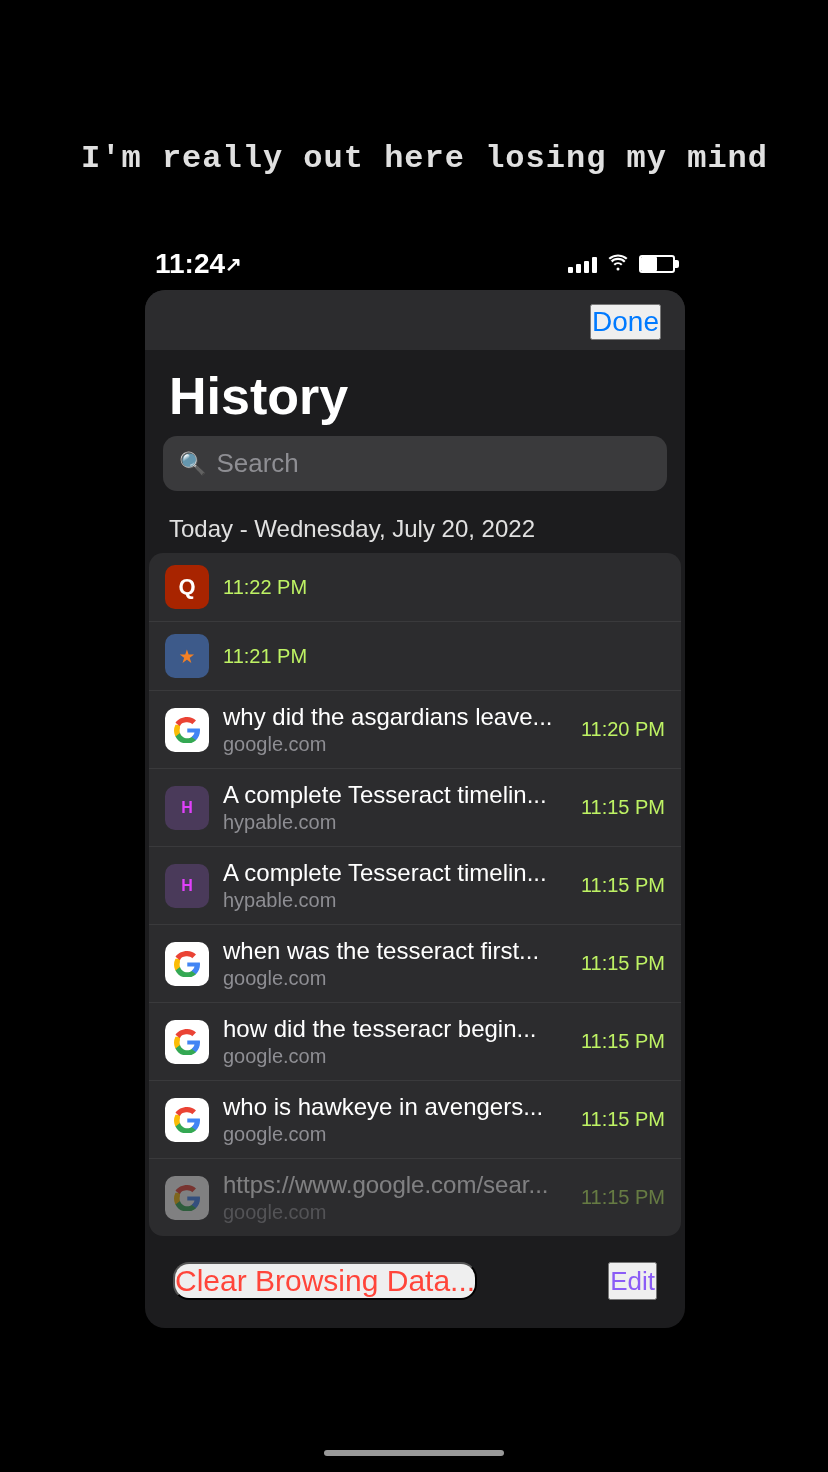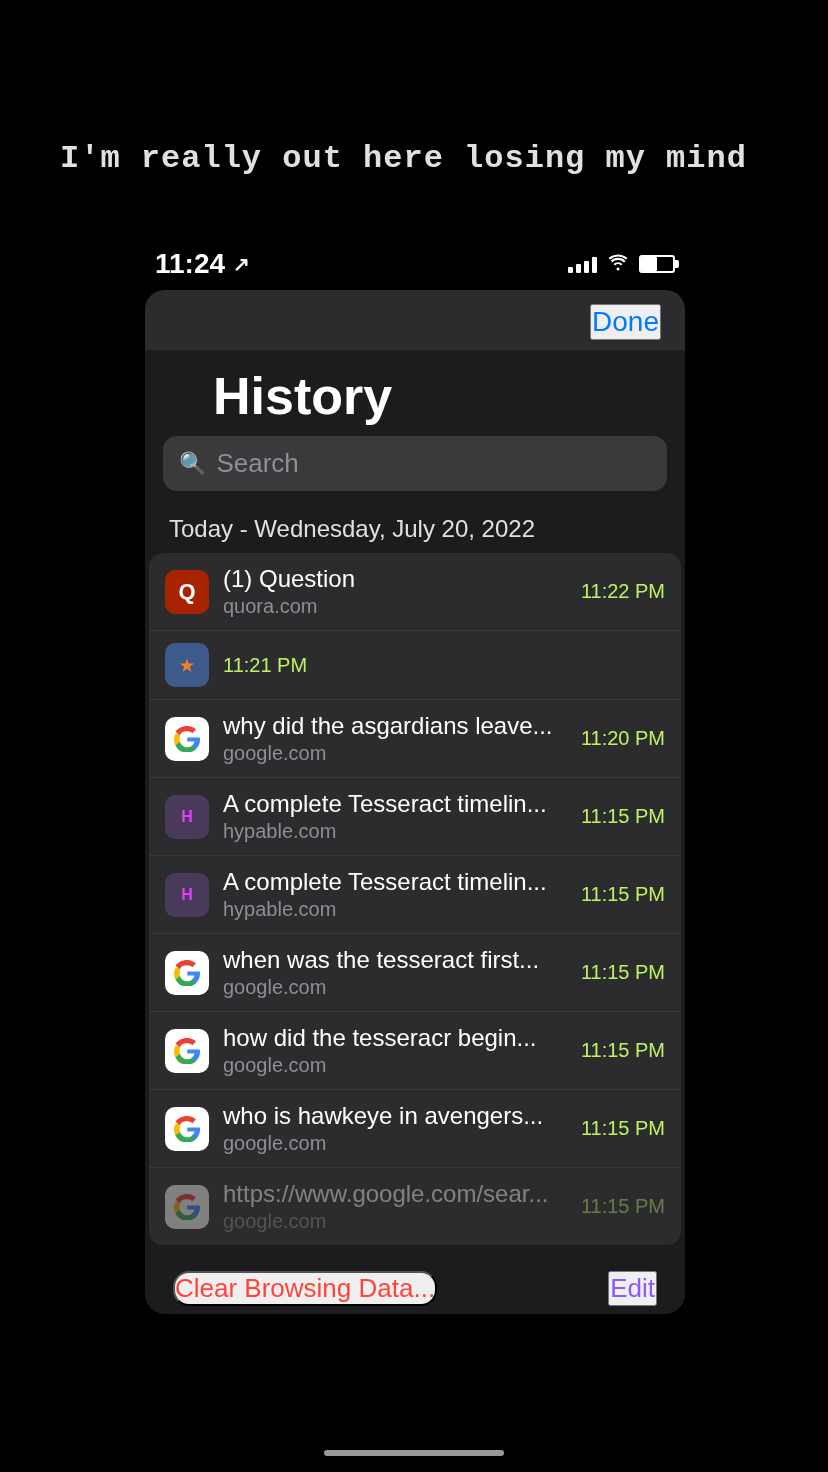--- a/index.html
+++ b/index.html
@@ -18,42 +18,41 @@
     .caption-text {
       color: #e0e0e0;
       font-family: 'Courier New', monospace;
       font-size: 32px;
       font-weight: 600;
       letter-spacing: 1px;
       position: absolute;
       top: 140px;
       left: 60px;
       right: 60px;
-      text-align: left;
+      text-align: right;
     }
 
     
     .status-bar {
       position: absolute;
       top: 248px;
       left: 145px;
       width: 540px;
       display: flex;
       justify-content: space-between;
       align-items: center;
       padding: 0 10px;
     }
 
     .status-time {
       color: #fff;
       font-size: 28px;
       font-weight: 600;
       display: flex;
       align-items: center;
-      gap: 8px;
     }
 
     .status-icons {
       display: flex;
       align-items: center;
       gap: 10px;
     }
 
     .signal-bars {
       display: flex;
@@ -104,20 +103,21 @@
 
     
     .browser-card {
       position: absolute;
       top: 290px;
       left: 145px;
       width: 540px;
       background: #1c1c1e;
       border-radius: 20px;
       overflow: hidden;
+      padding-bottom: 20px;
     }
 
     
     .browser-header {
       background: #2c2c2e;
       padding: 14px 24px 10px;
       display: flex;
       justify-content: flex-end;
       align-items: center;
     }
@@ -128,21 +128,20 @@
       font-weight: 400;
       cursor: pointer;
     }
 
     
     .history-title {
       color: #fff;
       font-size: 52px;
       font-weight: 700;
       padding: 16px 24px 10px;
-      margin-left: 44px;
     }
 
     
     .search-bar {
       margin: 0 18px 16px;
       background: #3a3a3c;
       border-radius: 14px;
       display: flex;
       align-items: center;
       padding: 12px 16px;
@@ -246,21 +245,21 @@
     
     .browser-footer {
       display: flex;
       justify-content: space-between;
       padding: 18px 28px 8px;
       margin-top: 8px;
     }
 
     .clear-btn {
       color: #ff453a;
-      font-size: 26px;
+      font-size: 30px;
       cursor: pointer;
       border-radius: 16px;
     }
 
     .edit-btn {
       color: #8b5cf6;
       font-size: 26px;
       cursor: pointer;
     }
 
@@ -339,24 +338,20 @@
     <span class="search-placeholder">Search</span>
   </div>
 
   <div class="section-header">Today - Wednesday, July 20, 2022</div>
 
   <div class="history-list" id="history-list">
   <div class="history-item">
       <div class="site-icon quora">
           <span class="quora-q">Q</span>
         </div>
-      <div class="item-content">
-        <div class="item-title">(1) Question</div>
-        <div class="item-domain">quora.com</div>
-      </div>
       <div class="item-time">11:22 PM</div>
     </div>
       <div class="history-item">
       <div class="site-icon stackexchange">
           <span class="se-icon" style="color:#f48024;font-size:16px;">★</span>
         </div>
       <div class="item-time">11:21 PM</div>
     </div>
       <div class="history-item">
       <div class="site-icon google">

